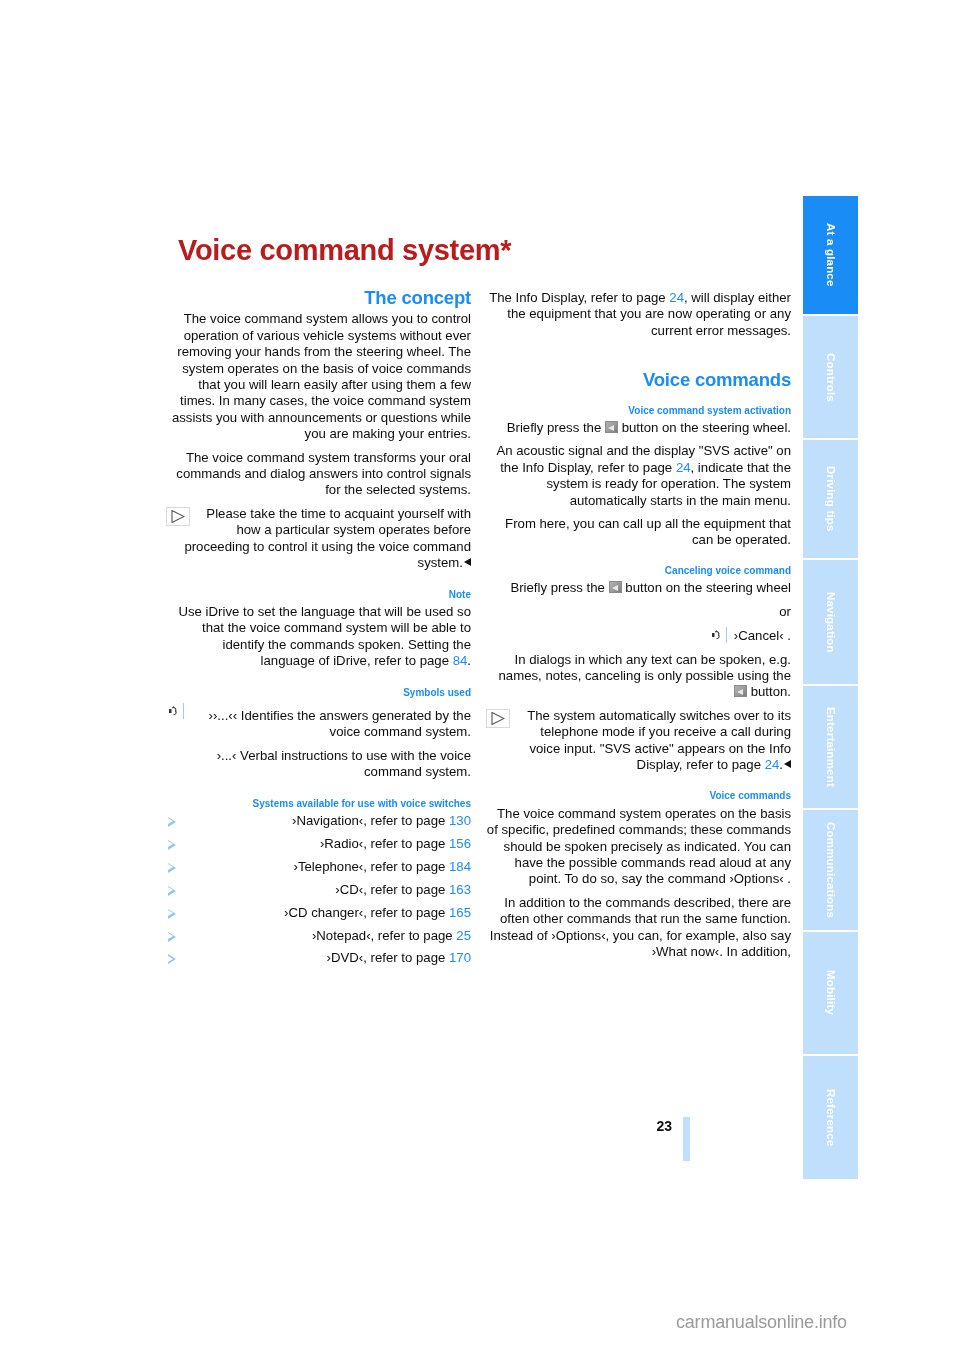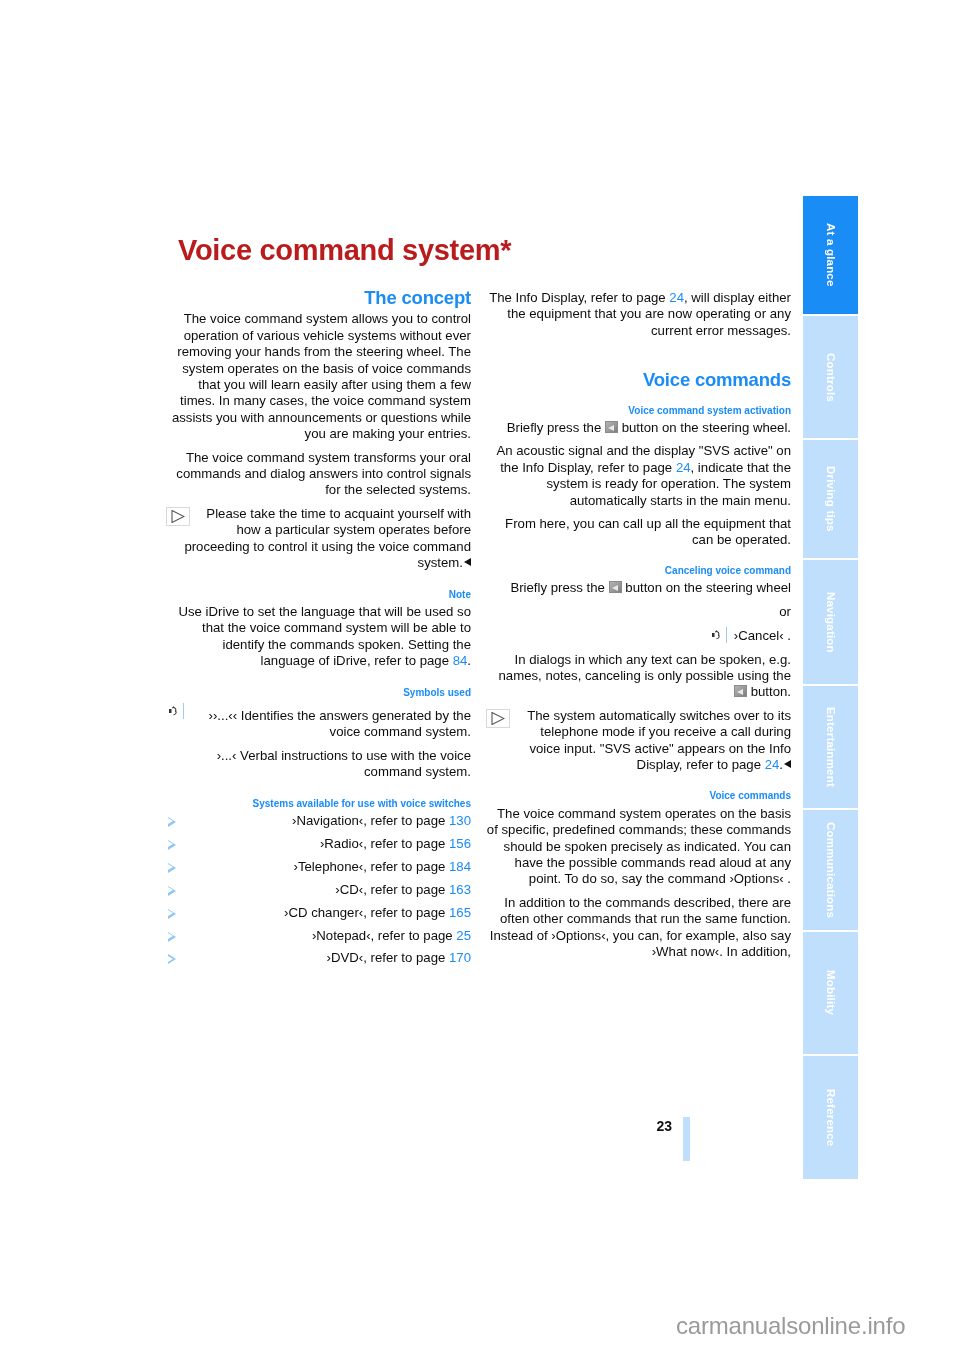--- a/index.html
+++ b/index.html
@@ -103,21 +103,21 @@
     position:absolute;left:2px;top:5.3px;width:0;height:0;
     border-left:5.6px solid #ffffff;
     border-top:3.5px solid transparent;
     border-bottom:3.5px solid transparent;
   }
 
   
   .pagenum{position:absolute;left:640px;top:1118px;width:32px;text-align:right;
     font-size:14px;font-weight:bold;color:#111;}
   .pagerule{position:absolute;left:683px;top:1117px;width:7px;height:44px;background:#bfdffc;}
-  .watermark{position:absolute;left:676px;top:1312px;font-size:24px;color:#9a9a9a;letter-spacing:-.2px;}
+  .watermark{position:absolute;left:676px;top:1312px;font-size:18px;color:#9a9a9a;letter-spacing:-.2px;}
 </style>
 </head>
 <body>
 
 <div class="page">
 
   <div class="rail">
     <div class="tab active" style="top:0px;height:120px;">
       <span>At a glance</span>
     </div>

